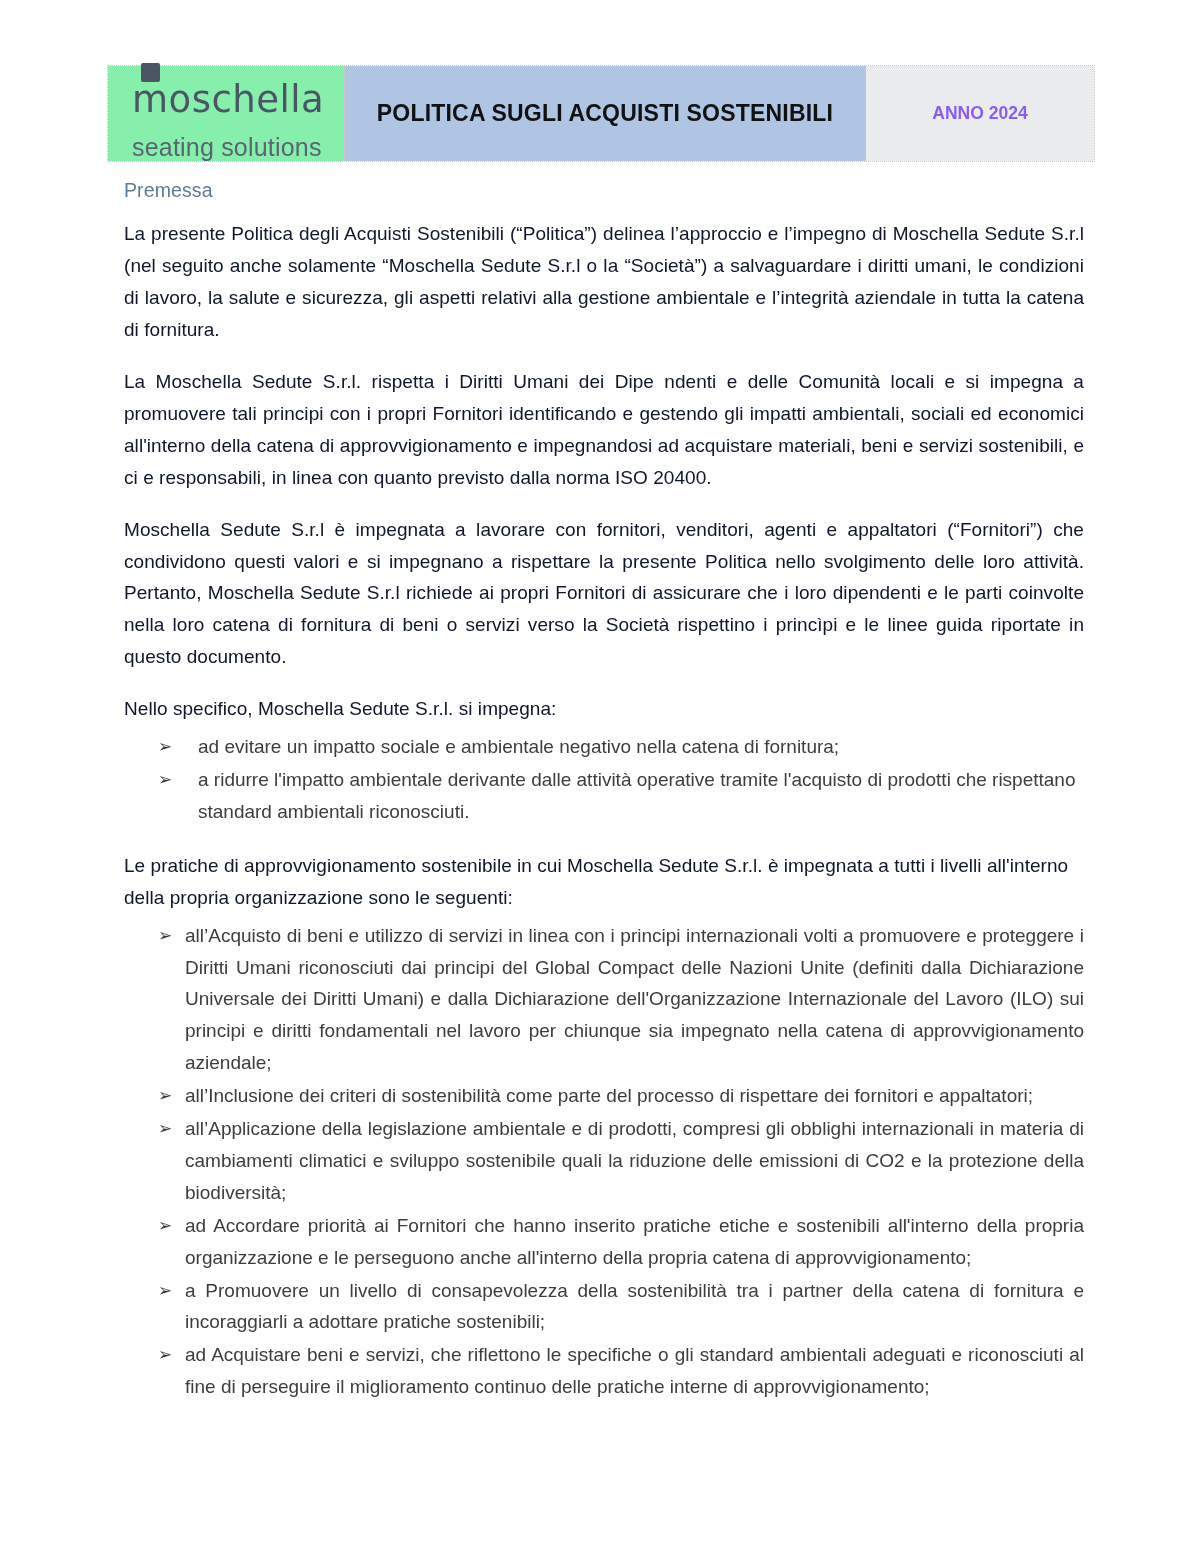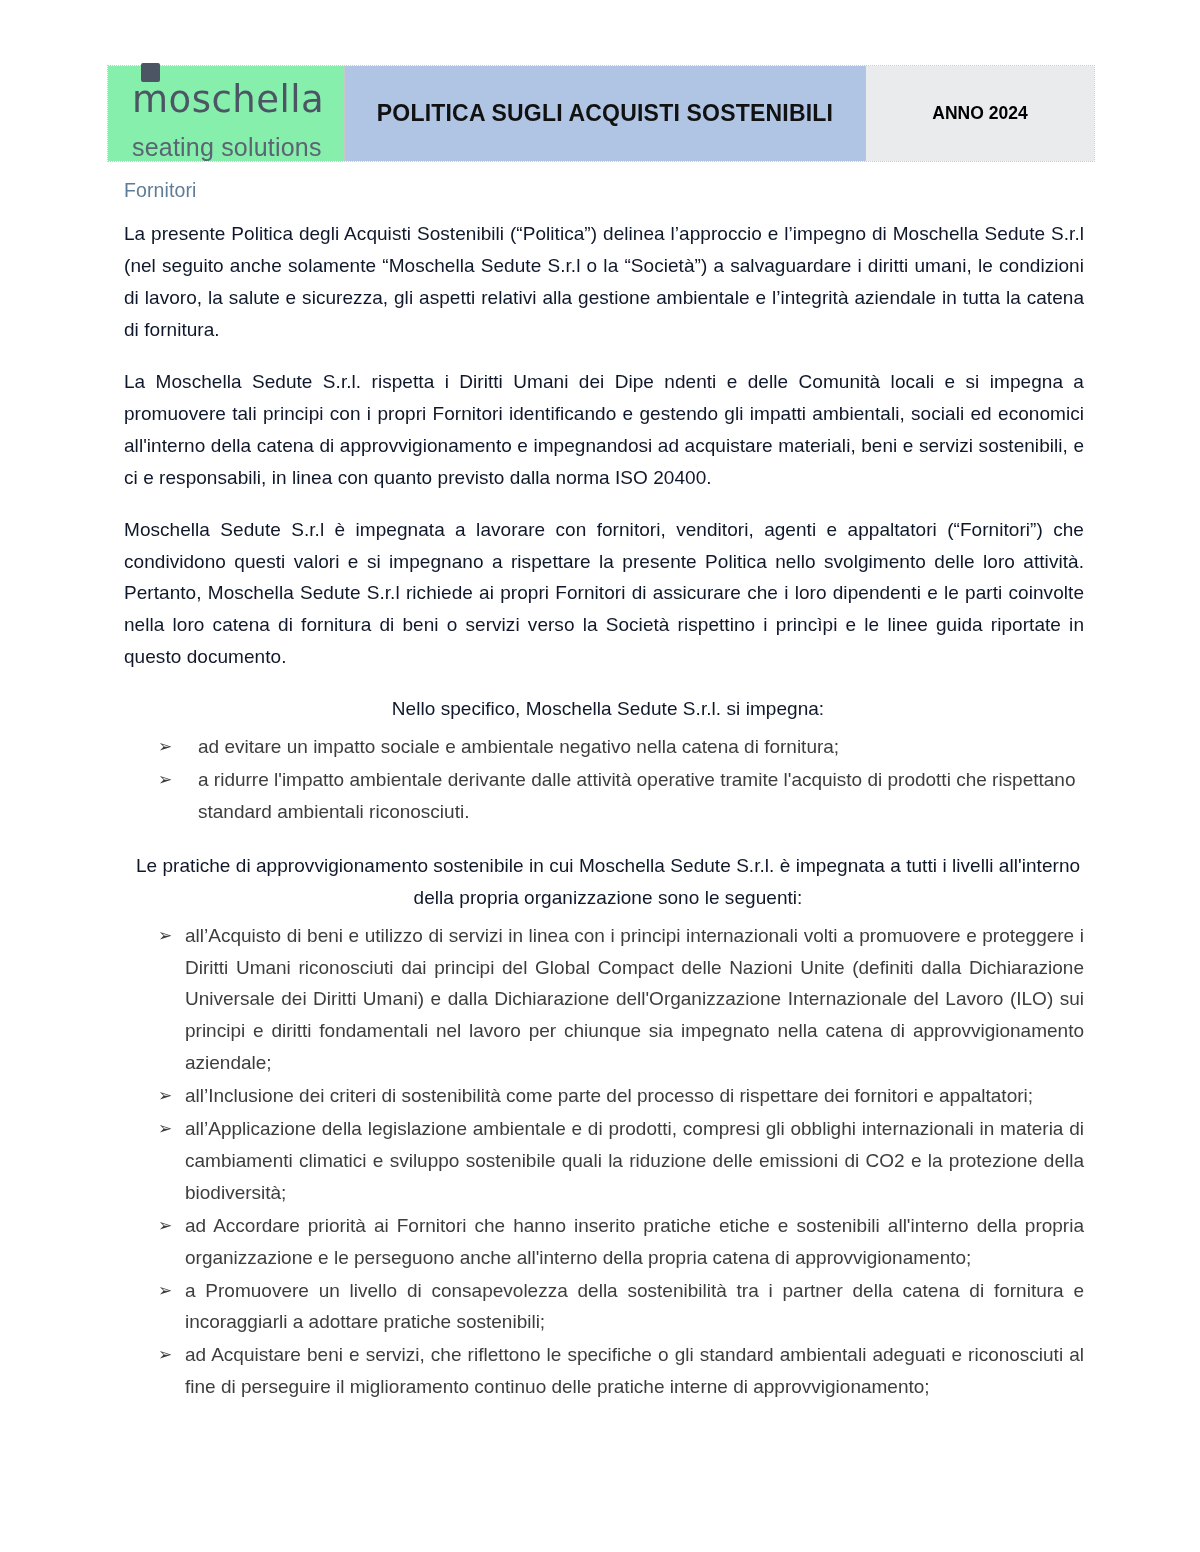--- a/index.html
+++ b/index.html
@@ -88,21 +88,21 @@
     font-size: 23px;
     letter-spacing: 0.2px;
     color: #111111;
     text-align: center;
   }
   .hdr-year {
     width: 228px;
     background: #eaebec;
     font-weight: bold;
     font-size: 17.5px;
-    color: #000000;
+    color: #8b5cf6;
   }
 
   
   .content {
     position: absolute;
     left: 124px;
     top: 178px;
     width: 960px;
   }
   h2.sec {
@@ -119,21 +119,21 @@
     margin-bottom: 14px;
   }
   p.para {
     margin: 0 0 20px 0;
     font-size: 19px;
     line-height: 1.68;
     text-align: justify;
     color: #0f172a;
     letter-spacing: 0.05px;
   }
-  p.para.nojust { text-align: center; margin-left: 8px; }
+  p.para.nojust { text-align: left; }
   p.para.tight { margin-bottom: 6px; }
 
   ul.arrow-list {
     list-style: none;
     margin: 0 0 18px 0;
     padding: 0;
   }
   ul.arrow-list li {
     position: relative;
     font-size: 19px;
@@ -173,21 +173,21 @@
       <div class="logo-sub">seating solutions</div>
     </div>
 
     <div class="hdr-cell hdr-title">POLITICA SUGLI ACQUISTI SOSTENIBILI</div>
 
     <div class="hdr-cell hdr-year">ANNO 2024</div>
   </div>
 
   <div class="content">
 
-    <h2 class="sec">Fornitori</h2>
+    <h2 class="sec">Premessa</h2>
 
     <p class="para">La presente Politica degli Acquisti Sostenibili (“Politica”) delinea l’approccio e l’impegno di Moschella Sedute S.r.l (nel seguito anche solamente “Moschella Sedute S.r.l o la “Società”) a salvaguardare i diritti umani, le condizioni di lavoro, la salute e sicurezza, gli aspetti relativi alla gestione ambientale e l’integrità aziendale in tutta la catena di fornitura.</p>
     <p class="para">La Moschella Sedute S.r.l. rispetta i Diritti Umani dei Dipe ndenti e delle Comunità locali e si impegna a promuovere tali principi con i propri Fornitori identificando e gestendo gli impatti ambientali, sociali ed economici all'interno della catena di approvvigionamento e impegnandosi ad acquistare materiali, beni e servizi sostenibili, e ci e responsabili, in linea con quanto previsto dalla norma ISO 20400.</p>
     <p class="para">Moschella Sedute S.r.l è impegnata a lavorare con fornitori, venditori, agenti e appaltatori (“Fornitori”) che condividono questi valori e si impegnano a rispettare la presente Politica nello svolgimento delle loro attività. Pertanto, Moschella Sedute S.r.l richiede ai propri Fornitori di assicurare che i loro dipendenti e le parti coinvolte nella loro catena di fornitura di beni o servizi verso la Società rispettino i princìpi e le linee guida riportate in questo documento.</p>
 
 
     <p class="para tight nojust">Nello specifico, Moschella Sedute S.r.l. si impegna:</p>
 
     <ul class="arrow-list list-a">
       <li>

